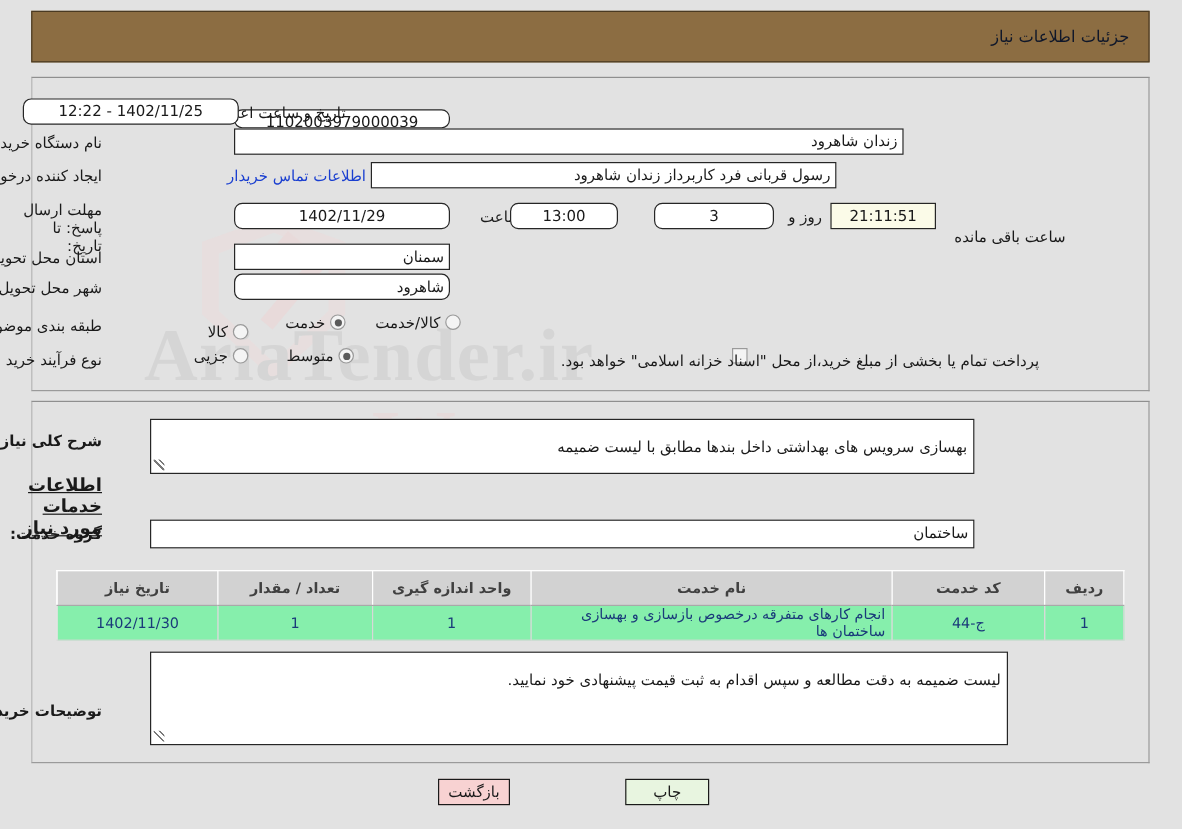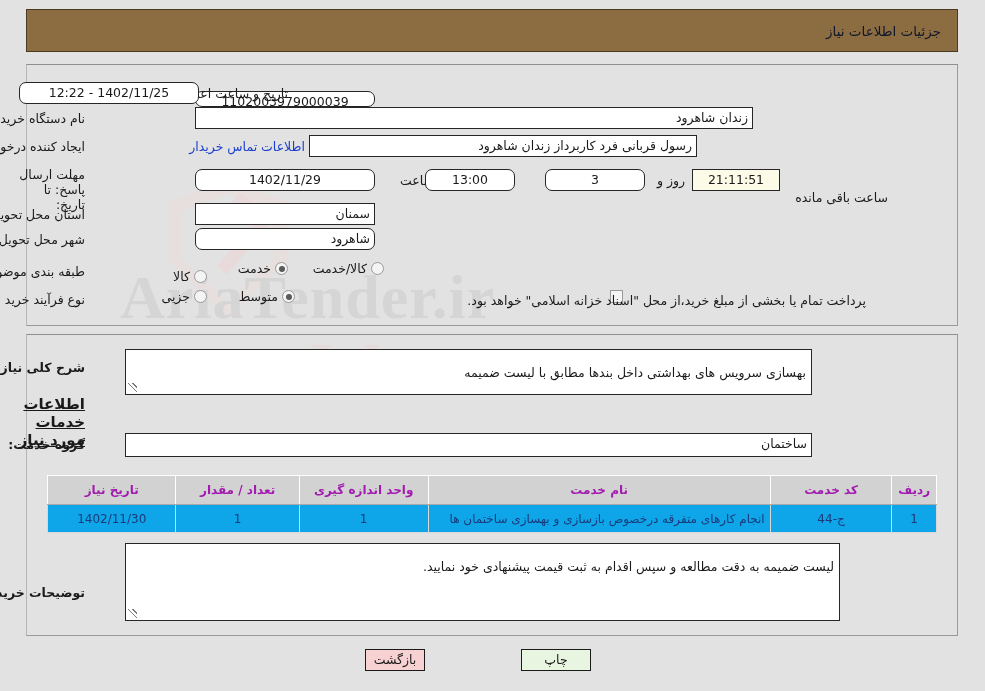--- a/index.html
+++ b/index.html
@@ -245,29 +245,29 @@
     width: 890px;
     border-collapse: collapse;
     z-index: 4;
     background: #ffffff;
     font-size: 12px;
   }
   .tbl th {
     background: #d2d2d2;
     border: 1px solid #ffffff;
     border-bottom: 1px solid #a9a9a9;
-    color: #a21caf;
+    color: #404040;
     font-weight: bold;
     height: 28px;
     font-size: 12px;
     text-align: center;
-    padding: 0 4px;
+    padding: 0 15px;
   }
   .tbl td {
-    background: #0ea5e9;
+    background: #86efac;
     border: 1px solid #d8d8d8;
     height: 27px;
     text-align: center;
     color: #1a3a7a;
     font-size: 12px;
     padding: 0 5px;
   }
   .tbl td.name { text-align: right; }
   .tbl tr { }
 

